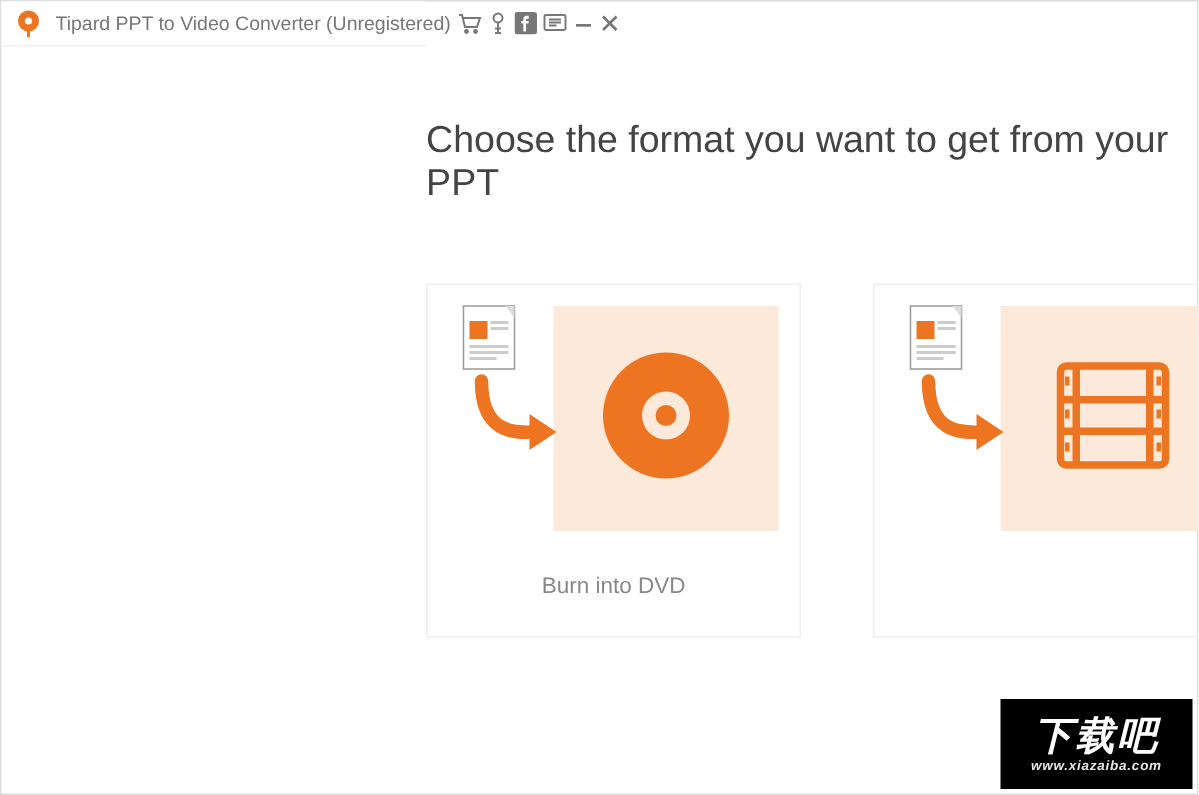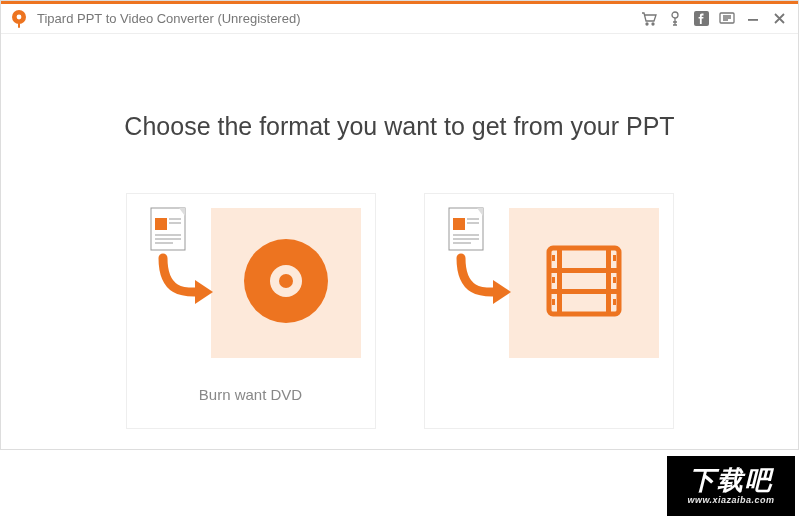--- a/index.html
+++ b/index.html
@@ -1,33 +1,33 @@
 <!DOCTYPE html>
 <html><head>
 <meta charset="utf-8">
 <style>
   * { box-sizing: border-box; margin: 0; padding: 0; }
   html, body { width: 799px; height: 530px; font-family: "Segoe UI", Tahoma, sans-serif; background: #fff; overflow: hidden; }
-  .window { width: 799px; height: 450px; border: 1px solid #ddd; display: flex; flex-direction: column; background: #fff; }
+  .window { width: 799px; height: 530px; border: 1px solid #ddd; display: flex; flex-direction: row; background: #fff; }
   .topbar { height: 3px; background: #ED7420; }
   .titlebar { height: 30px; display: flex; align-items: center; padding: 0 8px; background: #fff; border-bottom: 1px solid #eee; }
   .logo { width: 20px; height: 20px; margin-right: 8px; }
   .title { color: #777; font-size: 13px; flex: 0 0 auto; }
   .tb-spacer { flex: 1; }
   .tb-btn { width: 22px; height: 22px; display: flex; align-items: center; justify-content: center; margin-left: 4px; cursor: pointer; color: #777; }
   .tb-btn svg { display: block; }
   .content { flex: 1; display: flex; flex-direction: column; align-items: center; padding-top: 78px; }
   .heading { font-size: 25px; color: #444; font-weight: 500; margin-bottom: 52px; }
   .cards { display: flex; gap: 48px; }
   .card { width: 250px; height: 236px; border: 1px solid #eee; display: flex; flex-direction: column; align-items: center; padding: 14px 10px 0; cursor: pointer; }
   .card-graphic { width: 100%; height: 150px; position: relative; display: flex; align-items: flex-start; }
   .tile { width: 150px; height: 150px; background: #FDE9DA; display: flex; align-items: center; justify-content: center; margin-left: auto; margin-right: 4px; }
   .docwrap { position: absolute; left: 6px; top: -2px; width: 70px; height: 120px; }
   .card-label { margin-top: 28px; color: #888; font-size: 15px; }
-  .watermark { position: absolute; right: 4px; bottom: 14px; width: 128px; height: 60px; background: #000; color: #fff; font-weight: bold; font-family: "Microsoft YaHei", sans-serif; display: flex; flex-direction: column; align-items: center; justify-content: center; pointer-events: none; }
+  .watermark { position: absolute; right: 4px; bottom: 4px; width: 128px; height: 60px; background: #000; color: #fff; font-weight: bold; font-family: "Microsoft YaHei", sans-serif; display: flex; flex-direction: column; align-items: center; justify-content: center; pointer-events: none; }
   .watermark .big { font-size: 26px; line-height: 1; font-style: italic; letter-spacing: 2px; }
   .watermark .url { font-size: 9px; letter-spacing: 0.5px; opacity: .9; margin-top: 2px; font-style: italic; }
 </style>
 </head>
 <body>
 
 <div class="window">
   <div class="topbar"></div>
 
   <div class="titlebar">
@@ -104,21 +104,21 @@
           <div class="tile">
             <span>
               <svg width="88" height="88" viewBox="0 0 88 88">
                   <circle cx="44" cy="44" r="42" fill="#ED7420"></circle>
                   <circle cx="44" cy="44" r="16" fill="#FDE9DA"></circle>
                   <circle cx="44" cy="44" r="7" fill="#ED7420"></circle>
                 </svg>
             </span>
           </div>
         </div>
-        <div class="card-label">Burn want DVD</div>
+        <div class="card-label">Burn into DVD</div>
       </div>
 
       <div class="card">
         <div class="card-graphic">
           <div class="docwrap">
             <svg width="70" height="120" viewBox="0 0 70 120">
               <g>
                 <rect x="8" y="2" width="34" height="42" fill="#fff" stroke="#999" stroke-width="1"></rect>
                 <polygon points="36,2 42,2 42,10" fill="#ddd"></polygon>
                 <rect x="12" y="12" width="12" height="12" fill="#ED7420"></rect>

